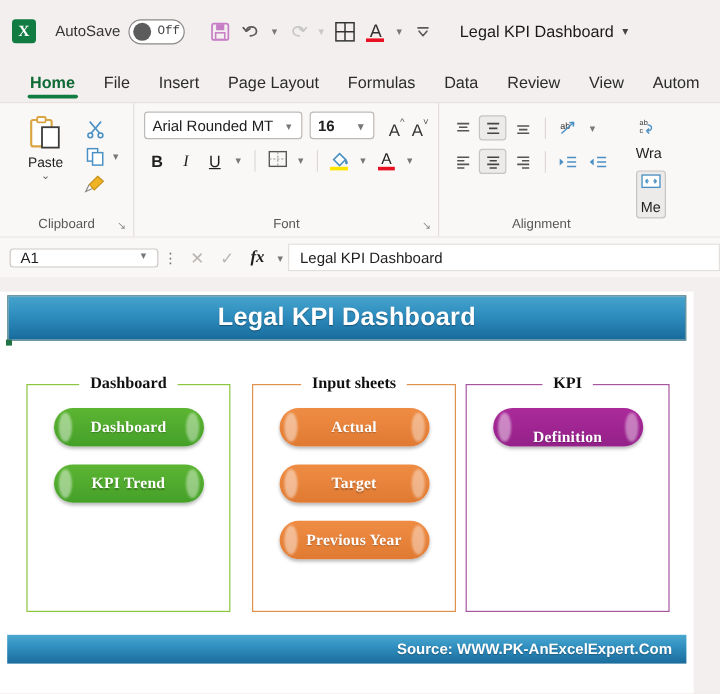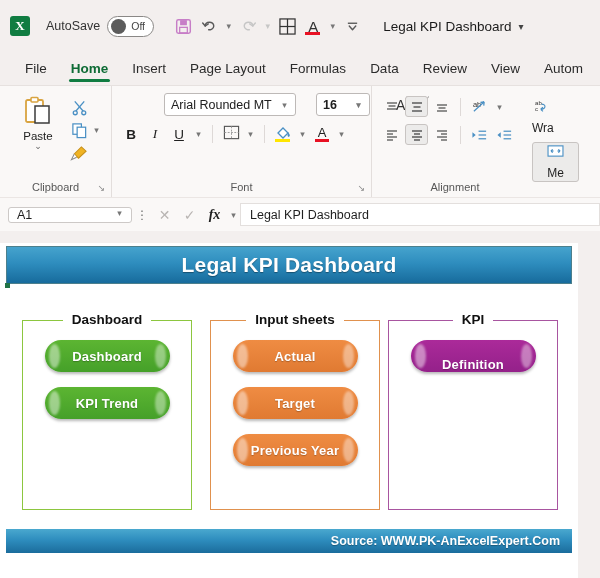--- a/index.html
+++ b/index.html
@@ -25,21 +25,21 @@
   }
   .autosave-label { font-size: 12.5px; color: #333; margin-right: 7px; white-space: nowrap; }
   .toggle {
     width: 47px; height: 21px; border-radius: 11px; border: 1.3px solid #8a8886;
     background: #fff; display: flex; align-items: center; position: relative;
     margin-right: 16px; flex: 0 0 auto;
   }
   .toggle .knob {
     width: 15px; height: 15px; border-radius: 50%; background: #5c5c5c; margin-left: 3px;
   }
-  .toggle .off-text { font-size: 10.5px; color: #444; margin-left: 5px; }
+  .toggle .off-text { font-size: 10.5px; color: #444; margin-left: 5px; font-family: Liberation Mono, monospace; }
   .qat-icon {
     width: 26px; height: 26px; display: flex; align-items: center; justify-content: center;
     font-size: 17px; color: #5a5a5a; flex: 0 0 auto;
   }
   .qat-icon.save { color: #c77ec7; font-size: 18px; }
   .qat-icon.undo { color: #555; }
   .qat-icon.redo { color: #bdbdbd; }
   .caret { font-size: 9px; color: #777; width: 13px; text-align: center; flex:0 0 auto; }
   .caret.dim { color: #c6c6c6; }
   .qat-icon.grid svg { display:block; }
@@ -87,21 +87,21 @@
   .paste-col { display:flex; flex-direction:column; align-items:center; width:60px; padding-top:2px;}
   .paste-ico { width: 34px; height: 34px; position: relative; }
   .paste-lbl { font-size: 11.5px; color:#222; margin-top:1px;}
   .paste-car { font-size: 9px; color:#666; line-height:8px;}
   .clip-side { display:flex; flex-direction:column; gap:1px; padding-top:3px; }
   .clip-row { display:flex; align-items:center; height:22px; }
   .mini-ico { width:22px; height:20px; display:flex; align-items:center; justify-content:center; }
 
   
   .fontg { width: 260px; }
-  .font-row1 { display:flex; align-items:center; gap:20px;margin-left:44px; }
+  .font-row1 { display:flex; align-items:flex-end; gap:6px; }
   .cbx {
     height: 23px; border: 1px solid #bdb9b7; border-radius: 3px; background:#fff;
     display:flex; align-items:center; justify-content:space-between;
     padding: 0 4px 0 6px; font-size: 12.5px; color:#202020;
   }
   .cbx.name { width: 132px; }
   .cbx.size { width: 54px; font-weight: bold; }
   .cbx .cv { overflow:hidden; white-space:nowrap; }
   .grow-shrink { display:flex; align-items:center; gap:6px; margin-left:6px; }
   .gs { font-size:14px; color:#333; position:relative; }
@@ -124,21 +124,21 @@
   .al-row { display:flex; align-items:center; gap:2px; }
   .abtn {
     width:23px; height:21px; display:flex; align-items:center; justify-content:center;
     border-radius:3px;
   }
   .abtn.sel { border:1px solid #c8c4c2; background:#ecebea; }
 
   
   .wrapg { width: 80px; }
   .wrow { display:flex; align-items:center; gap:5px; font-size:12px; color:#1f1f1f; white-space:nowrap;flex-direction:column; }
-  .wrow.box { border:1px solid #c8c4c2; background:#ecebea; border-radius:3px; padding:1px 14px; margin-top:7px; }
+  .wrow.box { border:1px solid #c8c4c2; background:#ecebea; border-radius:3px; padding:1px 3px; margin-top:7px; }
 
   
   .fbar {
     height: 34px; background:#faf8f7; display:flex; align-items:center;
     padding: 0 0 0 8px; gap:0; border-top:1px solid #ebe6e4;
   }
   .namebox {
     width: 124px; height:16px; border:1px solid #cdc9c7; border-radius:3px; background:#fff;
     display:flex; align-items:flex-start; justify-content:space-between; padding:0 5px 0 8px;
     font-size:12.5px; color:#1f1f1f;
@@ -165,21 +165,21 @@
   }
   .banner span {
     color:#fff; font-size:21px; font-weight:bold; letter-spacing:0.2px;
     text-shadow: 0 1px 1px rgba(0,0,0,0.35);
   }
   .sel-handle {
     position:absolute; left:5px; top:40px; width:5px; height:5px; background:#217346;
   }
 
   .groups { position:absolute; left:0; top:55px; width:578px; height:240px; }
-  .gbox { position:absolute; top:12px; height:200px; }
+  .gbox { position:absolute; top:12px; height:200px;font-family:Liberation Serif, serif; }
   .gbox .frame {
     position:absolute; left:0; right:0; top:10px; bottom:0; border:1.6px solid;
   }
   .gbox .gtitle {
     position:absolute; top:0; left:0; right:0; text-align:center; z-index:3;
   }
   .gbox .gtitle span {
     background:#fff; padding:0 9px; font-size:13.5px; font-weight:bold; color:#111;
   }
   .gbox .btns {
@@ -273,22 +273,22 @@
       </svg>
     </div>
 
     <div class="doc-title">
       <span>Legal KPI Dashboard</span>
       <span style="font-size:10px;color:#444;">▾</span>
     </div>
   </div>
 
   <div class="tabs">
+    <div class="tab active">Home</div>
     <div class="tab">File</div>
-    <div class="tab active">Home</div>
     <div class="tab">Insert</div>
     <div class="tab">Page Layout</div>
     <div class="tab">Formulas</div>
     <div class="tab">Data</div>
     <div class="tab">Review</div>
     <div class="tab">View</div>
     <div class="tab">Autom</div>
   </div>
 
   <div class="ribbon">

